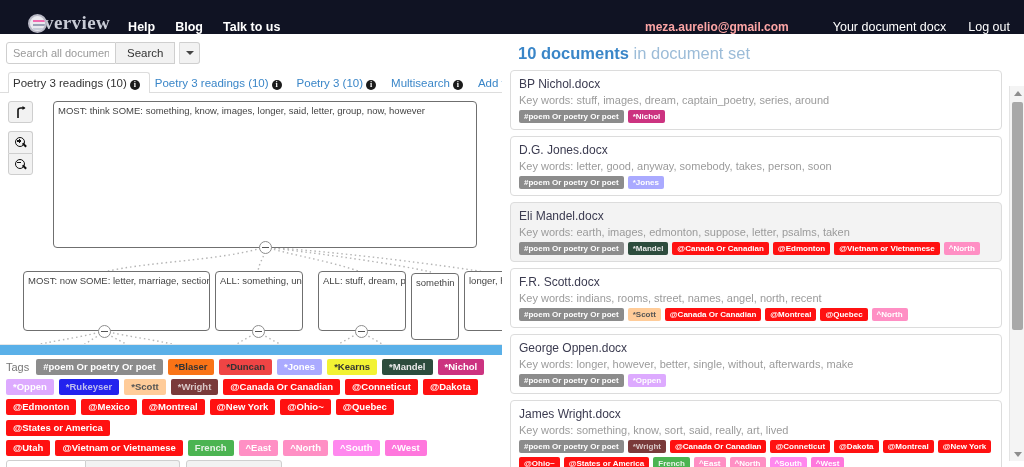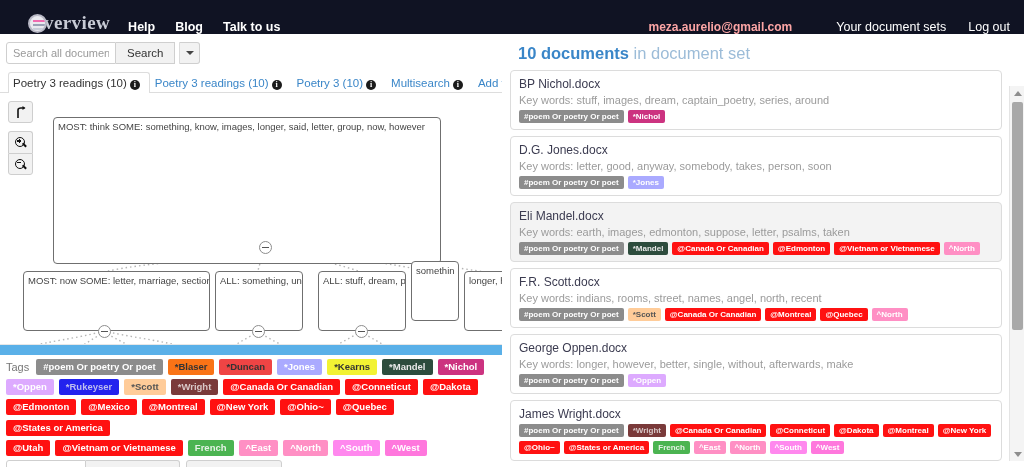--- a/index.html
+++ b/index.html
@@ -198,21 +198,21 @@
 <div id="navbar">
   <div id="brand">
     <span id="brand-logo"></span>
     <span id="brand-text">verview</span>
   </div>
   <a class="nav-link">Help</a>
   <a class="nav-link">Blog</a>
   <a class="nav-link">Talk to us</a>
   <div id="nav-right">
     <span id="nav-email">meza.aurelio@gmail.com</span>
-    <a class="nav-link">Your document sets</a>
+    <a class="nav-link">Your document docx</a>
     <a class="nav-link">Log out</a>
   </div>
 </div>
 
 <div id="page">
 
   <div id="left">
 
     <div id="searchbar">
       <input id="search-input" type="text" placeholder="Search all documents" style="">
@@ -279,26 +279,26 @@
         <path d="M104,238 C114,246 122,248 131,254" stroke="#b5b5b5" stroke-width="1.4" fill="none" stroke-dasharray="1.5,3"></path>
         <path d="M104,238 C140,246 165,248 182,254" stroke="#b5b5b5" stroke-width="1.4" fill="none" stroke-dasharray="1.5,3"></path>
 
         <path d="M258,238 C247,246 240,248 233,254" stroke="#b5b5b5" stroke-width="1.4" fill="none" stroke-dasharray="1.5,3"></path>
         <path d="M258,238 C268,246 276,248 284,254" stroke="#b5b5b5" stroke-width="1.4" fill="none" stroke-dasharray="1.5,3"></path>
 
         <path d="M361,238 C350,246 342,248 335,254" stroke="#b5b5b5" stroke-width="1.4" fill="none" stroke-dasharray="1.5,3"></path>
         <path d="M361,238 C371,246 379,248 386,254" stroke="#b5b5b5" stroke-width="1.4" fill="none" stroke-dasharray="1.5,3"></path>
       </svg>
 
-    <div class="node root" style="left: 53px; top: 24px; width: 388px; height: 147px;">MOST: think  SOME: something, know, images, longer, said, letter, group, now, however</div>
+    <div class="node root" style="left: 53px; top: 8px; width: 424px; height: 147px;">MOST: think  SOME: something, know, images, longer, said, letter, group, now, however</div>
         <div class="collapse" style="left: 258.5px; top: 147.5px;"></div>
         <div class="node lvl1" style="left: 23px; top: 178px; width: 187px; height: 60px;">MOST: now  SOME: letter, marriage, section,</div>
         <div class="node lvl1" style="left: 215px; top: 178px; width: 88px; height: 60px;">ALL: something, univ</div>
         <div class="node lvl1" style="left: 318px; top: 178px; width: 88px; height: 60px;">ALL: stuff, dream, pla</div>
-        <div class="node lvl1" style="left: 411px; top: 168px; width: 48px; height: 60px;">somethin</div>
+        <div class="node lvl1" style="left: 411px; top: 180px; width: 48px; height: 67px;">somethin</div>
         <div class="node lvl1" style="left: 464px; top: 178px; width: 48px; height: 60px;">longer, h</div>
         <div class="collapse" style="left: 97.5px; top: 231.5px;"></div>
         <div class="collapse" style="left: 251.5px; top: 231.5px;"></div>
         <div class="collapse" style="left: 354.5px; top: 231.5px;"></div>
       </div>
 
     <div id="blue-bar"></div>
 
     <div id="tags-area">
       <div class="tag-row" id="tag-row-1">
@@ -397,20 +397,21 @@
         <div class="doc-card">
           <div class="doc-title">George Oppen.docx</div>
           <div class="doc-keywords">Key words: longer, however, better, single, without, afterwards, make</div>
           <div class="doc-tags">
             <span class="tag" style="background: rgb(140, 140, 140); color: rgb(255, 255, 255);">#poem Or poetry Or poet</span>
             <span class="tag" style="background: rgb(221, 170, 255); color: rgb(255, 255, 255);">*Oppen</span>
           </div>
         </div>
         <div class="doc-card">
           <div class="doc-title">James Wright.docx</div>
+          <div class="doc-keywords">Key words: something, know, sort, said, really, art, lived</div>
           <div class="doc-tags">
             <span class="tag" style="background: rgb(140, 140, 140); color: rgb(255, 255, 255);">#poem Or poetry Or poet</span>
             <span class="tag" style="background: rgb(122, 58, 58); color: rgb(216, 200, 200);">*Wright</span>
             <span class="tag" style="background: rgb(255, 17, 17); color: rgb(255, 255, 255);">@Canada Or Canadian</span>
             <span class="tag" style="background: rgb(255, 17, 17); color: rgb(255, 255, 255);">@Conneticut</span>
             <span class="tag" style="background: rgb(255, 17, 17); color: rgb(255, 255, 255);">@Dakota</span>
             <span class="tag" style="background: rgb(255, 17, 17); color: rgb(255, 255, 255);">@Montreal</span>
             <span class="tag" style="background: rgb(255, 17, 17); color: rgb(255, 255, 255);">@New York</span>
             <span class="tag" style="background: rgb(255, 17, 17); color: rgb(255, 255, 255);">@Ohio~</span>
             <span class="tag" style="background: rgb(255, 17, 17); color: rgb(255, 255, 255);">@States or America</span>

